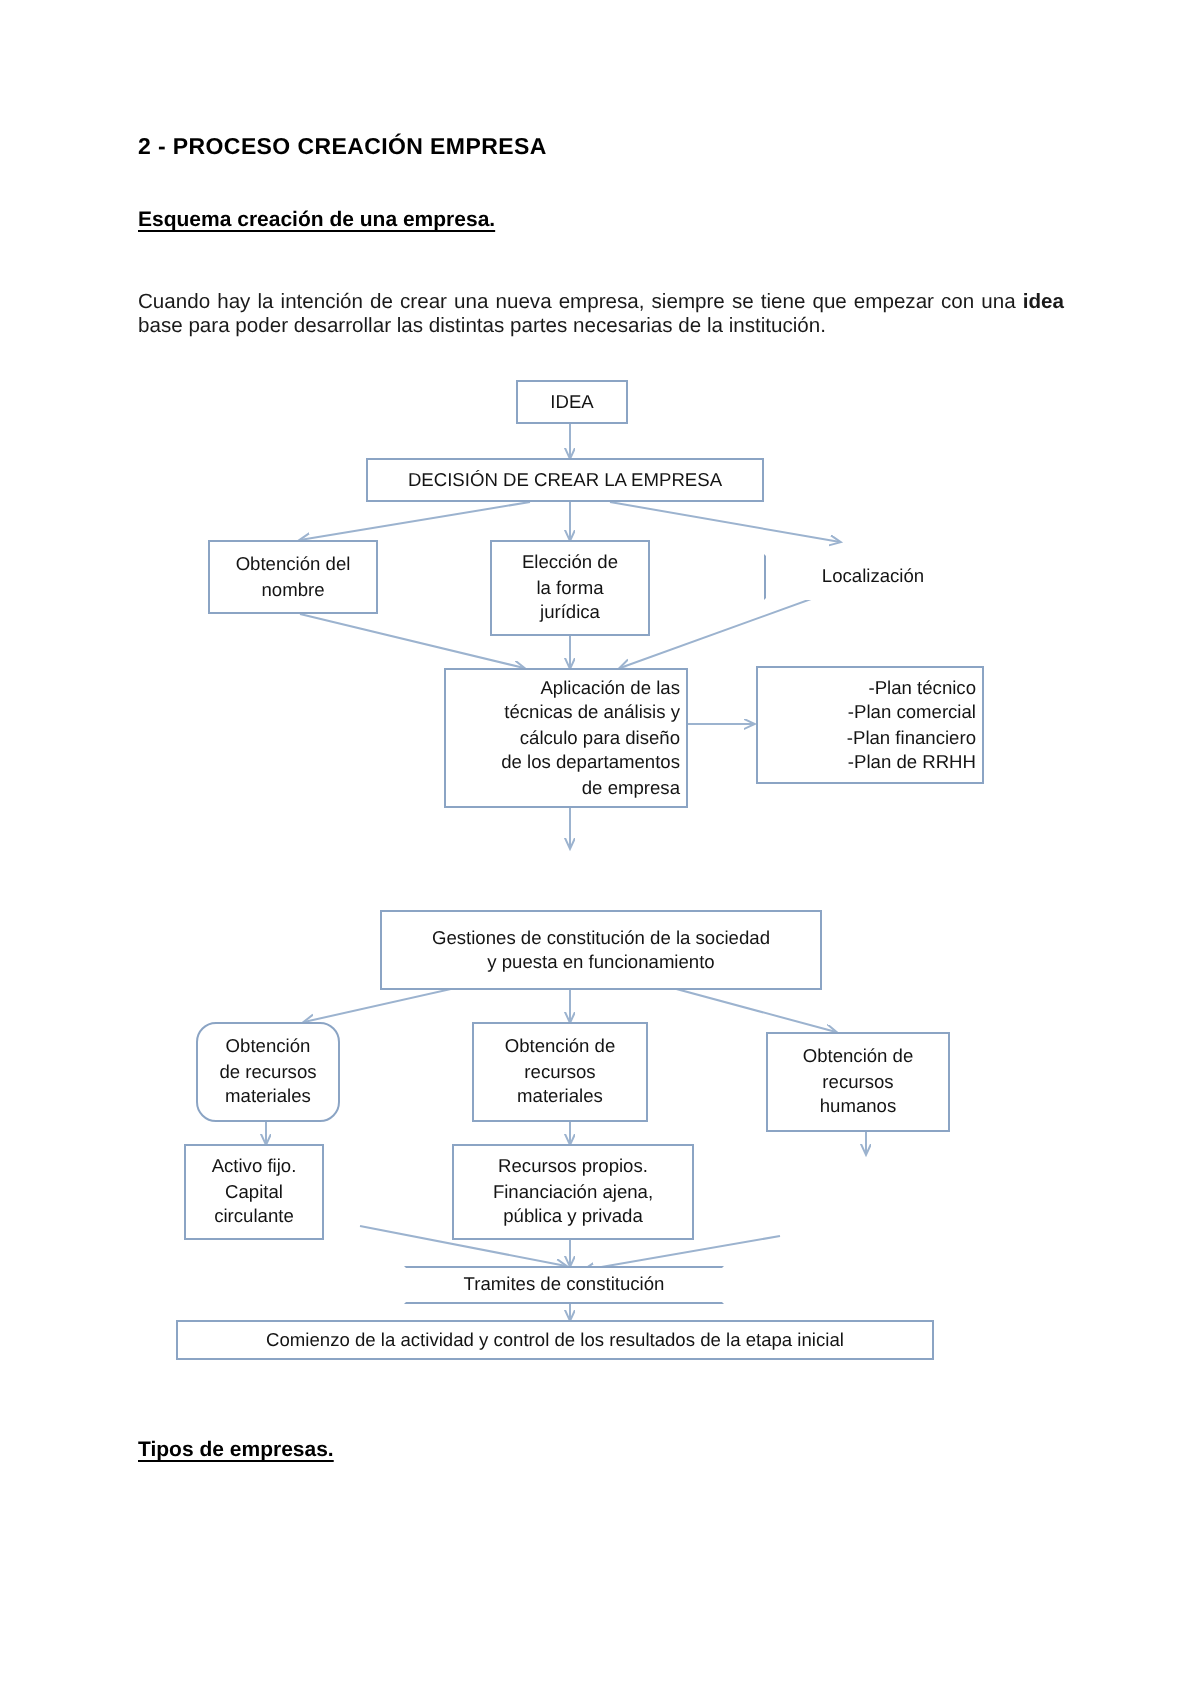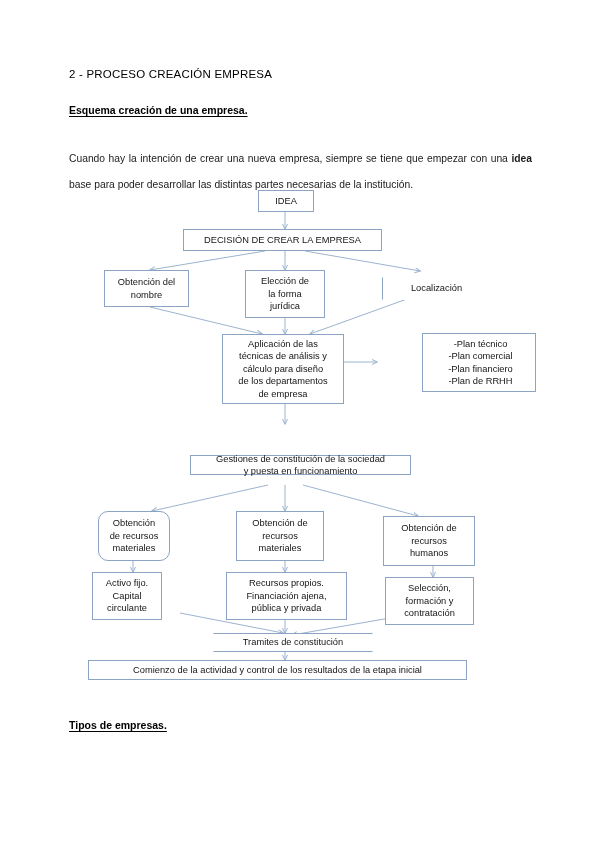--- a/index.html
+++ b/index.html
@@ -16,21 +16,21 @@
     color: #000000;
     overflow: hidden;
   }
 
   
   .doc-title {
     position: absolute;
     left: 69px;
     top: 68px;
     font-size: 11.5px;
-    font-weight: normal;
+    font-weight: bold;
     letter-spacing: 0.2px;
     white-space: nowrap;
   }
   .sub-head {
     position: absolute;
     left: 69px;
     font-size: 10.5px;
     font-weight: bold;
     text-decoration: underline;
     text-underline-offset: 2px;
@@ -38,21 +38,21 @@
   }
   .sub-head.first { top: 104px; }
   .sub-head.last  { top: 719px; }
 
   .body-par {
     position: absolute;
     left: 69px;
     top: 136px;
     width: 463px;
     font-size: 10.3px;
-    line-height: 26px;
+    line-height: 12px;
     text-align: justify;
     color: #1a1a1a;
   }
   .body-par b { font-weight: bold; }
 
   
   .chart {
     position: absolute;
     left: 0;
     top: 0;
@@ -76,24 +76,23 @@
     line-height: 12.4px;
     color: #141414;
     text-align: center;
     display: flex;
     align-items: center;
     justify-content: center;
     padding: 1px 3px;
     z-index: 3;
   }
   .node.left-align {
-    text-align: center;
+    text-align: right;
     justify-content: flex-start;
     padding-left: 6px;
-    margin-left: 44px;
   }
   
   .node.edge-left {
     border-top-color: transparent;
     border-right-color: transparent;
     border-bottom-color: transparent;
     padding-left: 28px;
   }
   
   .node.edge-tb {
@@ -173,40 +172,40 @@
         <span>Elección de</span><br>
         <span>la forma</span><br>
         <span>jurídica</span>
       </span>
     </div>
 
     <div class="node edge-left" style="left:382px; top:277px; width:84px; height:23px;">
       <span>Localización</span>
     </div>
 
-    <div class="node" style="left:222px; top:334px; width:122px; height:70px;">
+    <div class="node" style="left:222px; top:334px; width:122px; height:70px;text-align:right;">
       <span class="lines">
         <span>Aplicación de las</span><br>
         <span>técnicas de análisis y</span><br>
         <span>cálculo para diseño</span><br>
         <span>de los departamentos</span><br>
         <span>de empresa</span>
       </span>
     </div>
 
     <div class="node left-align" style="left:378px; top:333px; width:114px; height:59px;">
       <span class="lines">
         <span>-Plan técnico</span><br>
         <span>-Plan comercial</span><br>
         <span>-Plan financiero</span><br>
         <span>-Plan de RRHH</span>
       </span>
     </div>
 
-    <div class="node" style="left:190px; top:455px; width:221px; height:20px;">
+    <div class="node" style="left:190px; top:455px; width:221px; height:40px;">
       <span class="lines">
         <span>Gestiones de constitución de la sociedad</span><br>
         <span>y puesta en funcionamiento</span>
       </span>
     </div>
 
     <div class="node" style="left:98px; top:511px; width:72px; height:50px;border-radius:10px;">
       <span class="lines">
         <span>Obtención</span><br>
         <span>de recursos</span><br>
@@ -239,29 +238,22 @@
     </div>
 
     <div class="node" style="left:226px; top:572px; width:121px; height:48px;">
       <span class="lines">
         <span>Recursos propios.</span><br>
         <span>Financiación ajena,</span><br>
         <span>pública y privada</span>
       </span>
     </div>
 
-    <div class="node" style="left:385px; top:577px; width:89px; height:48px;">
-      <span class="lines">
-        <span>Selección,</span><br>
-        <span>formación y</span><br>
-        <span>contratación</span>
-      </span>
-    </div>
-
-    <div class="node edge-tb" style="left:213px; top:633px; width:160px; height:19px;">
+
+    <div class="node edge-tb" style="left:202px; top:633px; width:160px; height:19px;">
       <span>Tramites de constitución</span>
     </div>
 
     <div class="node" style="left:88px; top:660px; width:379px; height:20px;">
       <span>Comienzo de la actividad y control de los resultados de la etapa inicial</span>
     </div>
 
   </div>
 
   <div class="sub-head last">Tipos de empresas.</div>

